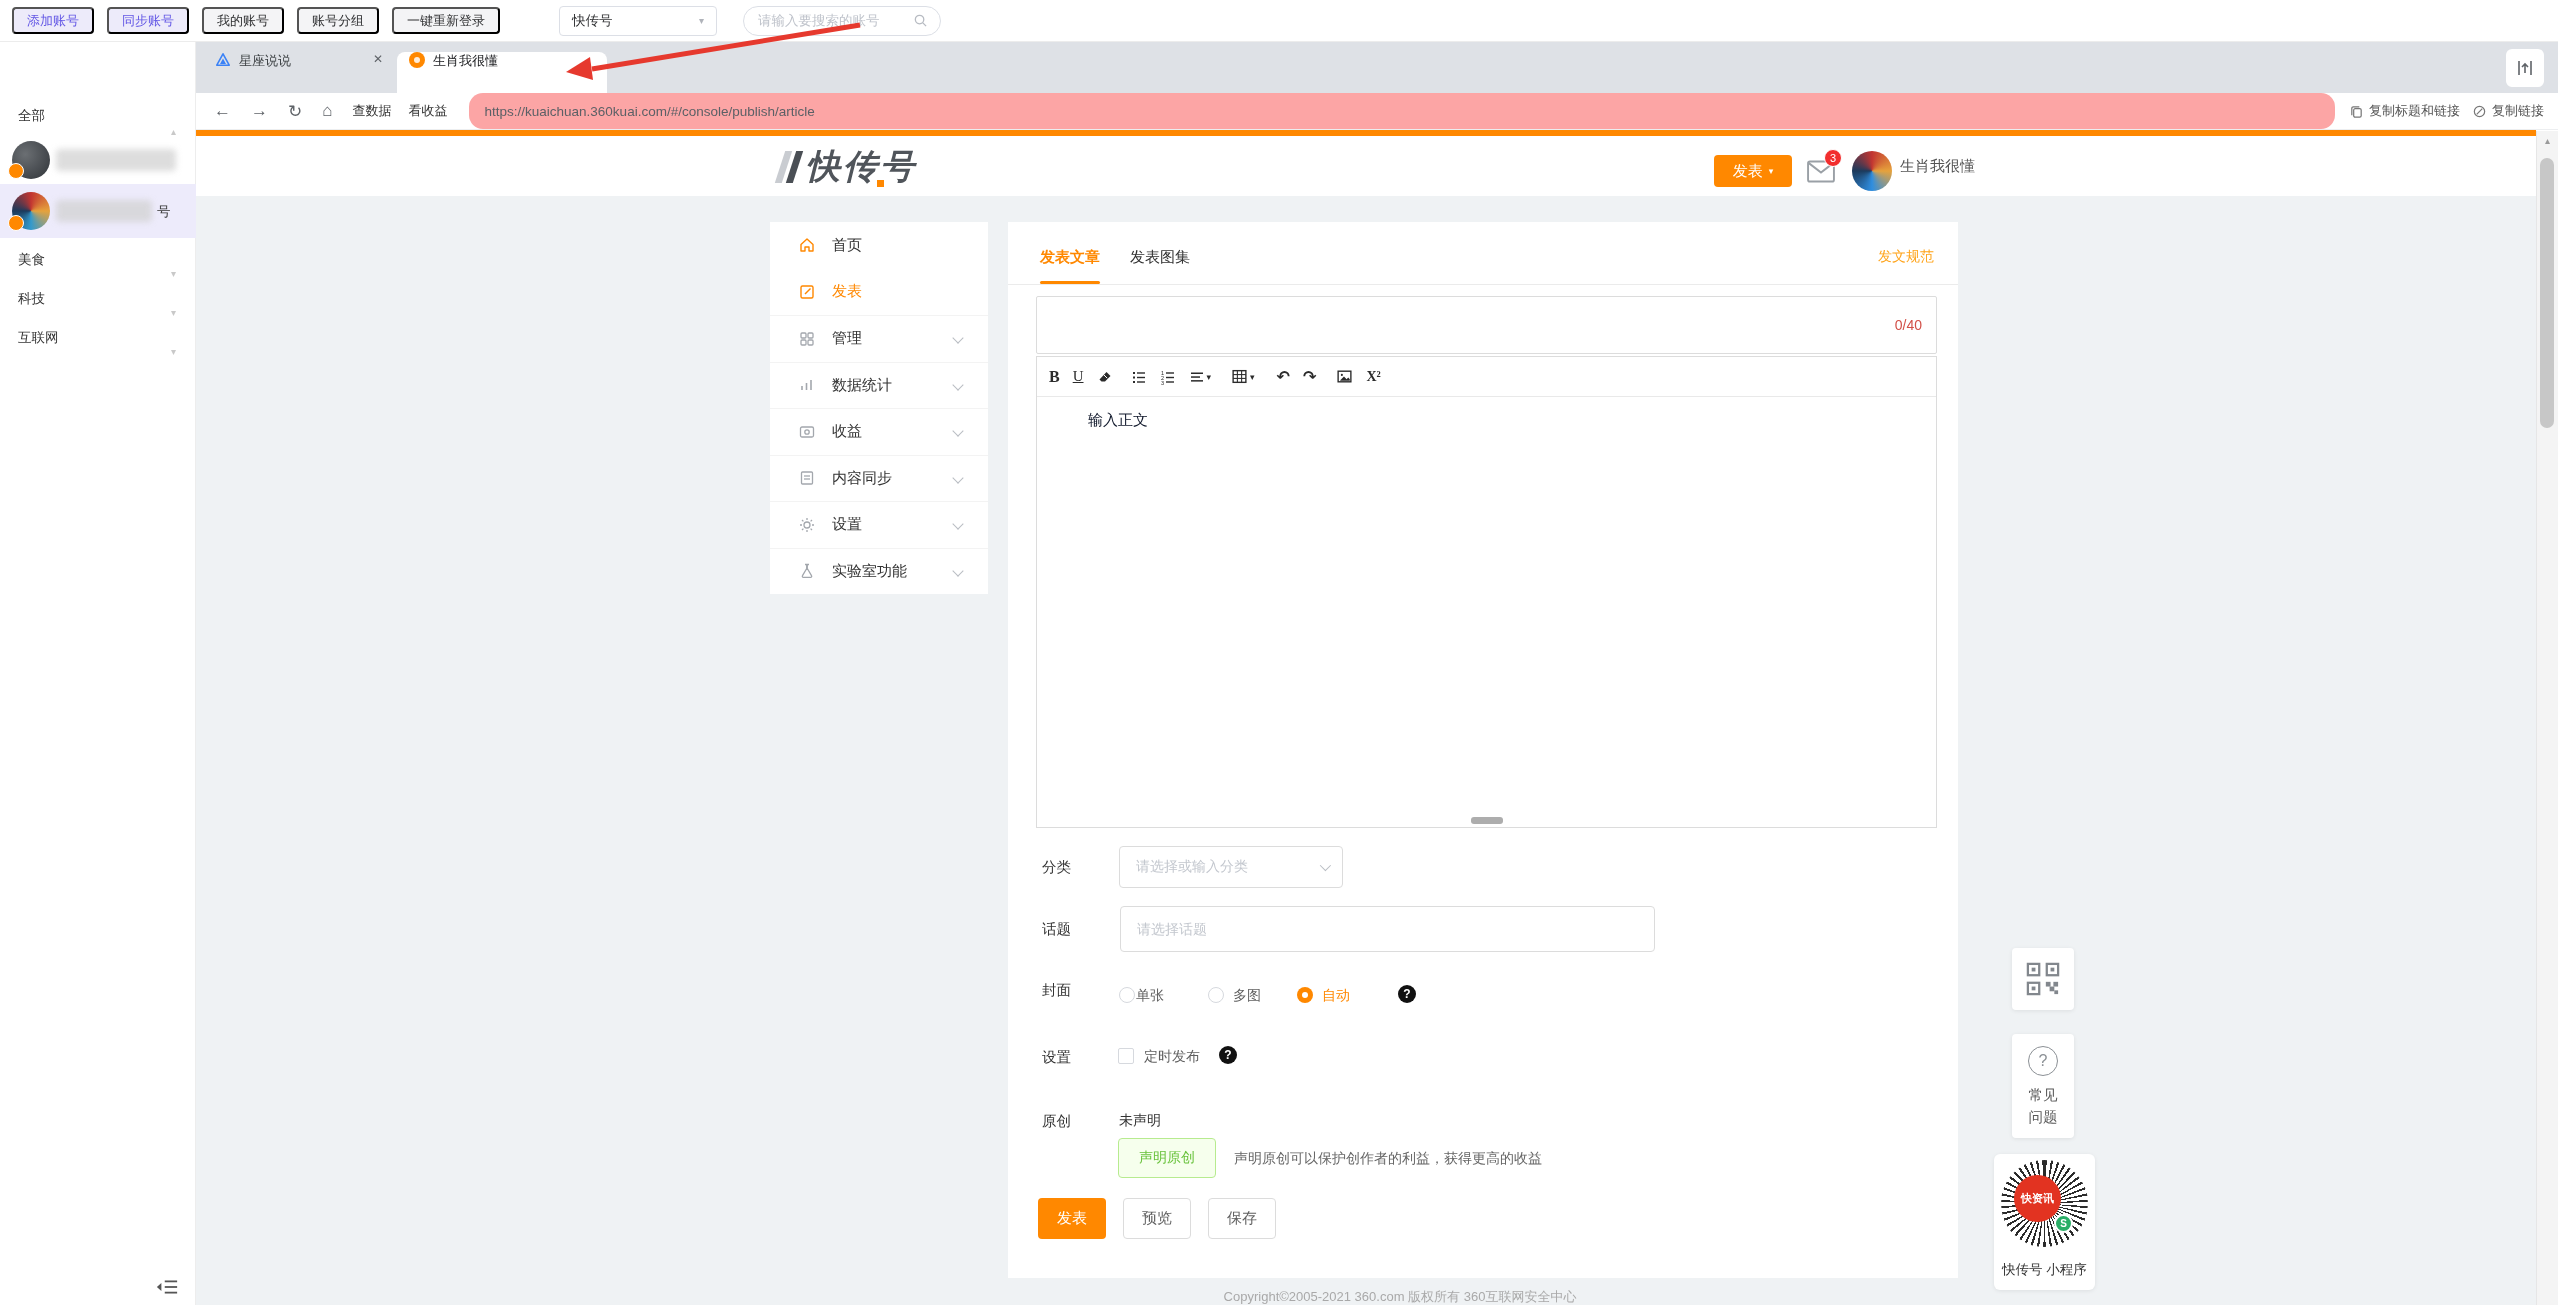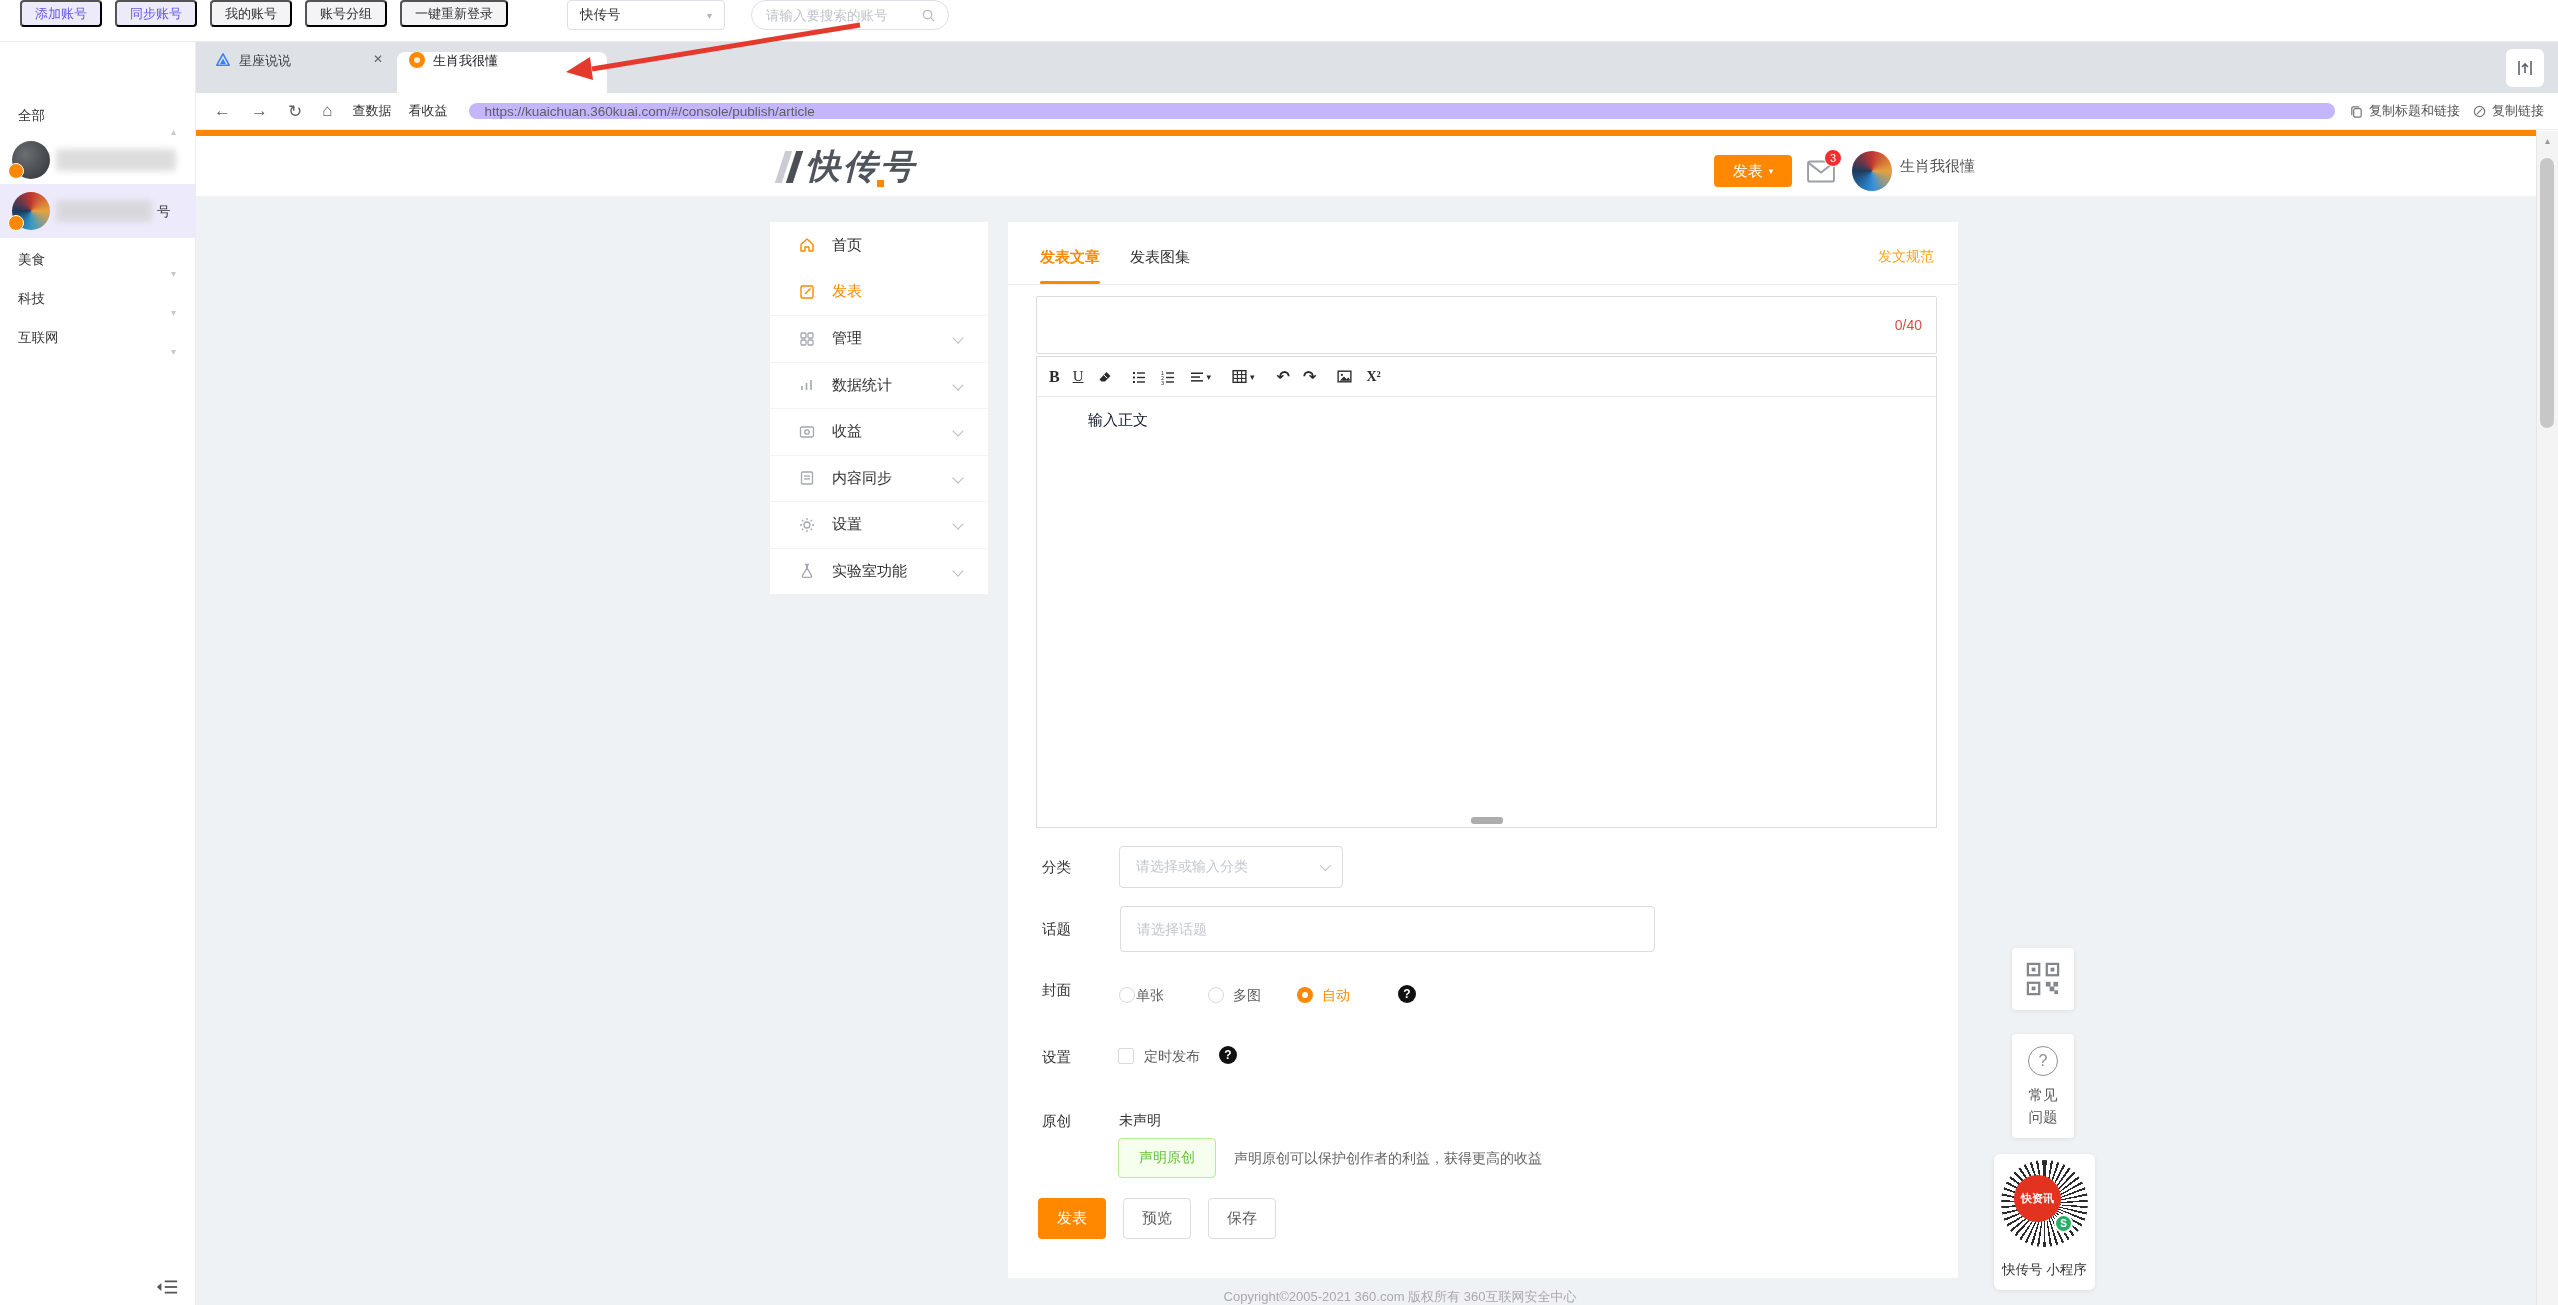--- a/index.html
+++ b/index.html
@@ -3,22 +3,22 @@
 <meta charset="utf-8">
 <style>
   * { margin:0; padding:0; box-sizing:border-box; }
   html,body { width:2558px; height:1305px; }
   body { position:relative; overflow:hidden; background:#fff;
          font-family:"Liberation Sans","DejaVu Sans",sans-serif; color:#333; }
   .abs { position:absolute; }
 
   
   .top-toolbar { left:0; top:0; width:2558px; height:42px; background:#fff;
-                 border-bottom:1px solid #ececec; display:flex; 
-                 padding-left:20px; z-index:5; }
+                 border-bottom:1px solid #ececec; display:flex; align-items:center;
+                 padding-left:12px; z-index:5; }
   .tbtn-pill { height:27px; padding:0 13px; border-radius:4px; font-size:13px;
                display:flex; align-items:center; margin-right:13px; white-space:nowrap; }
   .tbtn-purple { background:#edebfa; color:#6357e5; }
   .tbtn-gray { background:#f4f4f6; color:#303133; }
   .platform-select { margin-left:46px; width:158px; height:30px; border:1px solid #dcdfe6;
                      border-radius:4px; display:flex; align-items:center; padding:0 12px;
                      font-size:13.5px; color:#303133; justify-content:space-between; }
   .search-pill { margin-left:26px; width:198px; height:30px; border:1px solid #dcdfe6;
                  border-radius:15px; display:flex; align-items:center; padding:0 12px 0 14px; }
   .search-pill input { border:none; outline:none; flex:1; font-size:13.5px; color:#333;
@@ -42,21 +42,21 @@
          padding:0 12px; font-size:13px; color:#3c4043; }
   .tab.active { background:#fff; border-radius:8px 8px 0 0; }
   .tab-title { flex:1; margin-left:8px; white-space:nowrap; overflow:hidden; }
   .tab-dot { width:16px; height:16px; border-radius:50%; background:#ff8800; position:relative; flex:none; }
   .tab-dot::after { content:""; position:absolute; left:5px; top:5px; width:6px; height:6px;
                     border-radius:50%; background:rgba(255,255,255,.85); }
   .navbar { left:196px; top:93px; width:2362px; height:37px; background:#fff;
             display:flex; align-items:center; padding:0 10px 0 18px; border-bottom:1px solid #eceef0; }
   .nav-ic { font-size:17px; color:#5f6368; margin-right:20px; }
   .nav-link { font-size:13px; color:#333; margin-right:17px; white-space:nowrap; }
-  .url-pill { flex:1; height:16px; background:#c4b5fd; border-radius:14px; margin:0 14px 0 4px;
+  .url-pill { flex:1; height:36px; background:#fca5a5; border-radius:14px; margin:0 14px 0 4px;
               display:flex; align-items:center; padding:0 16px; overflow:hidden; }
   .url-pill input { border:none; outline:none; background:transparent; width:100%;
                     font-size:13.5px; color:#5c6066; font-family:inherit; }
   .copy-item { display:flex; align-items:center; font-size:13px; color:#555;
                margin-right:12px; white-space:nowrap; }
   .copy-item svg { margin-right:5px; flex:none; }
 
   
   .orange-line { left:196px; top:130px; width:2340px; height:6px; background:#ff8800; }
   .site-header { left:196px; top:136px; width:2340px; height:60px; background:#fff; }

